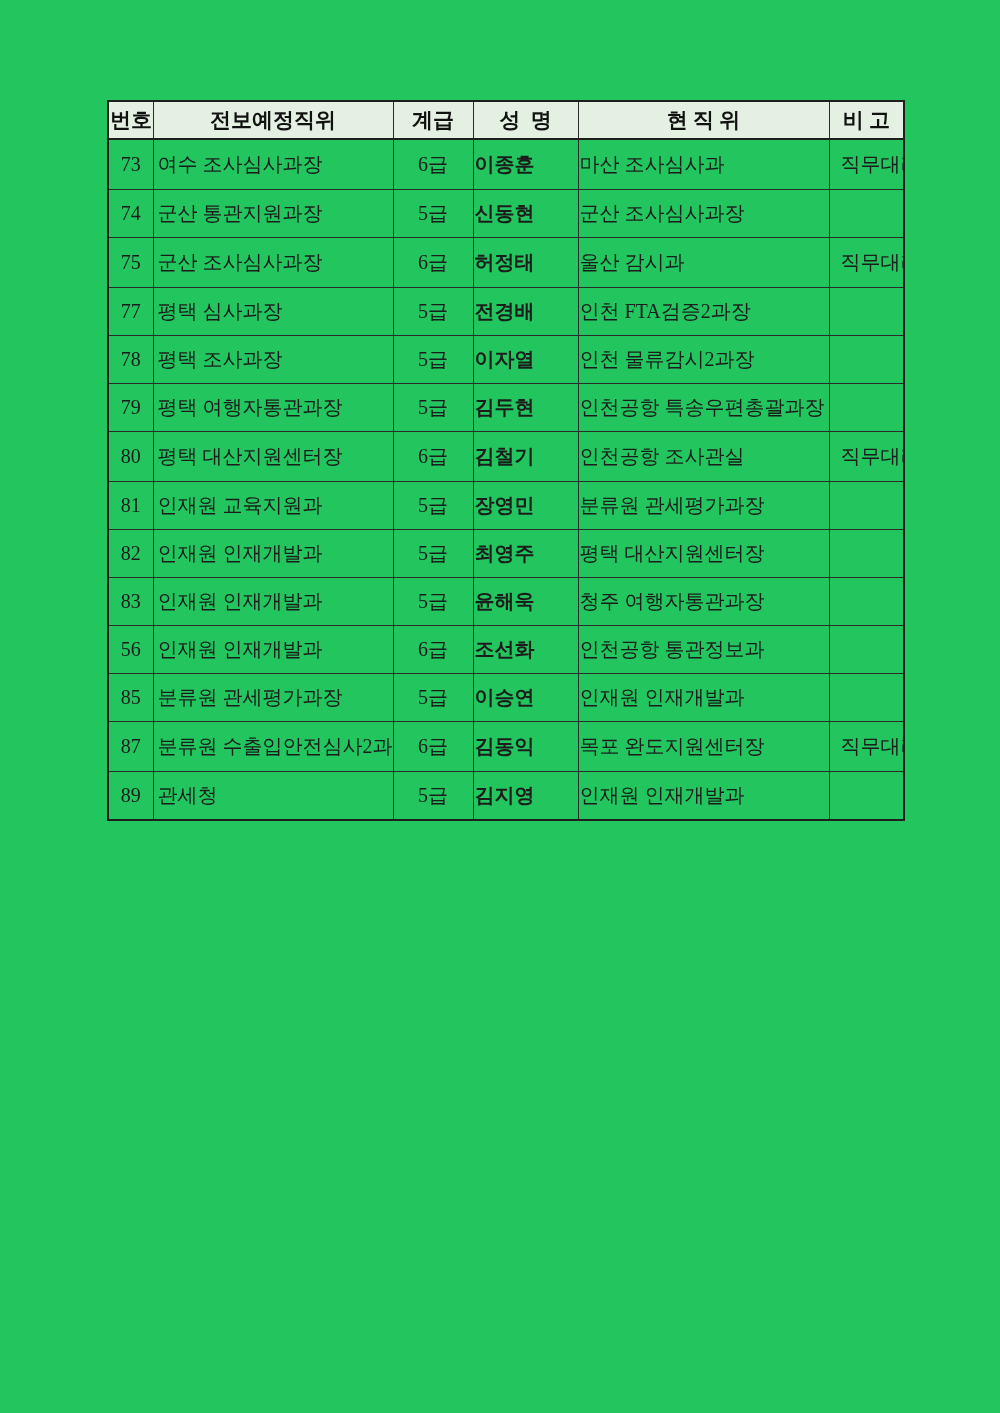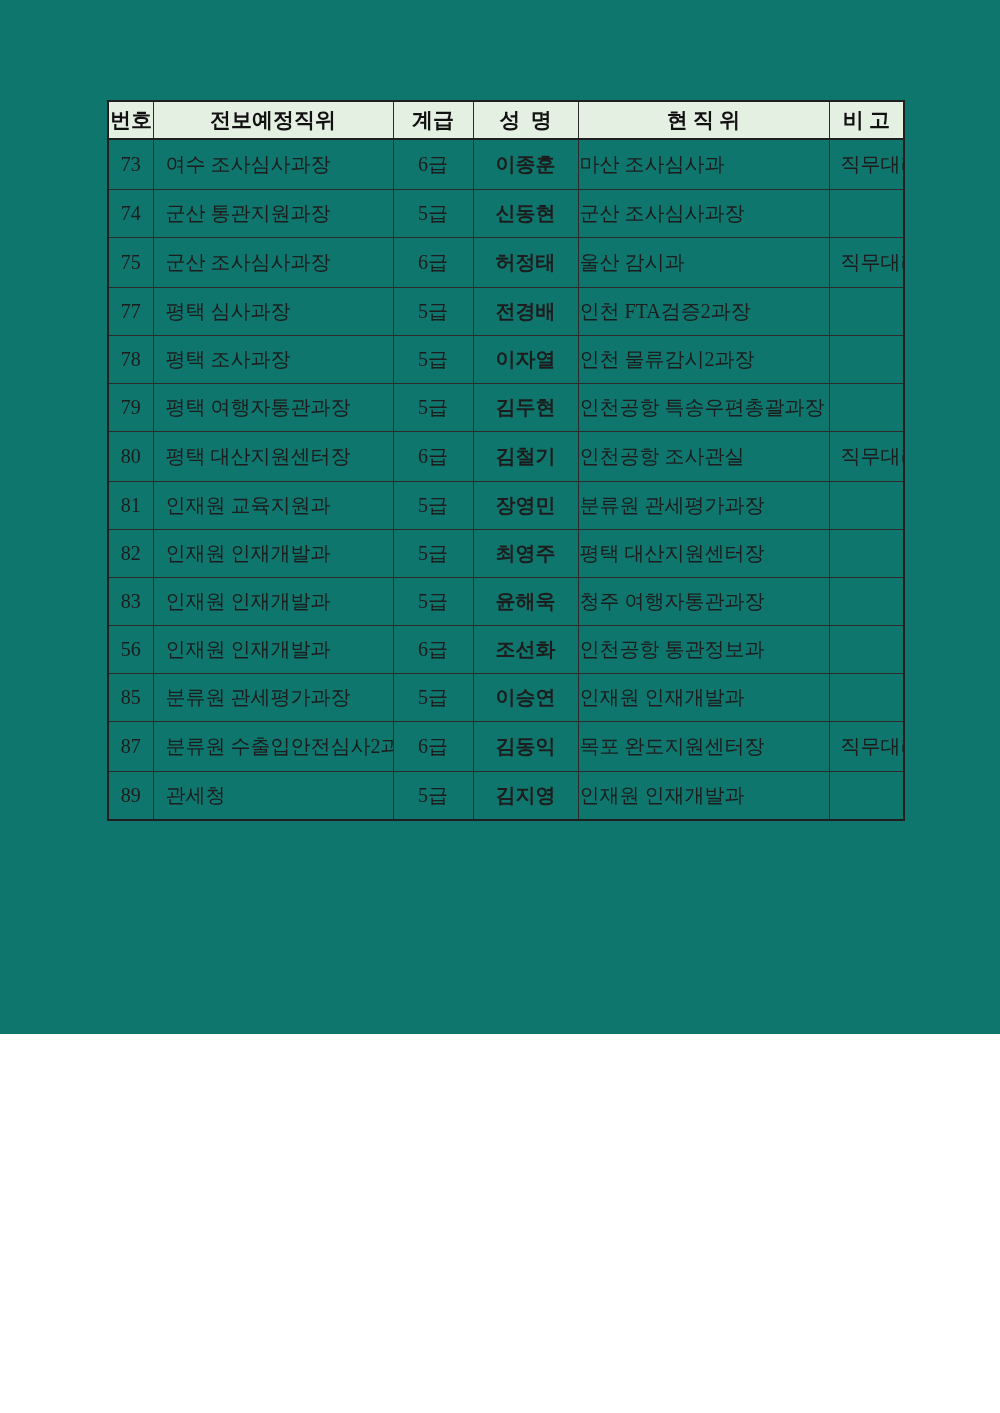--- a/index.html
+++ b/index.html
@@ -1,20 +1,20 @@
 <!DOCTYPE html>
 <html style="--header-bg: #e4f0e2; --name-color: #2222cc;"><head>
 <meta charset="utf-8">
 <style>
   html, body { margin: 0; padding: 0; background: #ffffff; }
   .page {
     width: 1000px;
-    height: 1034px;
+    height: 1413px;
     position: relative;
-    background: #0f766e;
+    background: #22c55e;
     font-family: "Liberation Serif", "DejaVu Serif", serif;
     overflow: hidden;
   }
   table.transfer-table {
     position: absolute;
     left: 107px;
     top: 100px;
     width: 796px;
     border-collapse: collapse;
     table-layout: fixed;
@@ -35,24 +35,24 @@
     white-space: pre;
     border-bottom: 2px solid #1f1f1f;
   }
   .transfer-table td {
     height: 46px;
     font-size: 20px;
     color: #1c1c1c;
     white-space: nowrap;
   }
   .col-no   { text-align: center; }
-  .col-new_position { text-align: left; padding-left: 12px; }
+  .col-new_position { text-align: left; padding-left: 4px; }
   .col-rank { text-align: center; padding: 10px; }
   .col-name {
-    text-align: center;
+    text-align: left;
     font-weight: bold;
     color: var(--name-color, #2222cc);
     font-size: 21px;
   }
   .col-current_position { text-align: left; }
   .col-note {
     text-align: left;
     font-size: 15px;
     color: #2e2e2e;
     padding: 11px;

